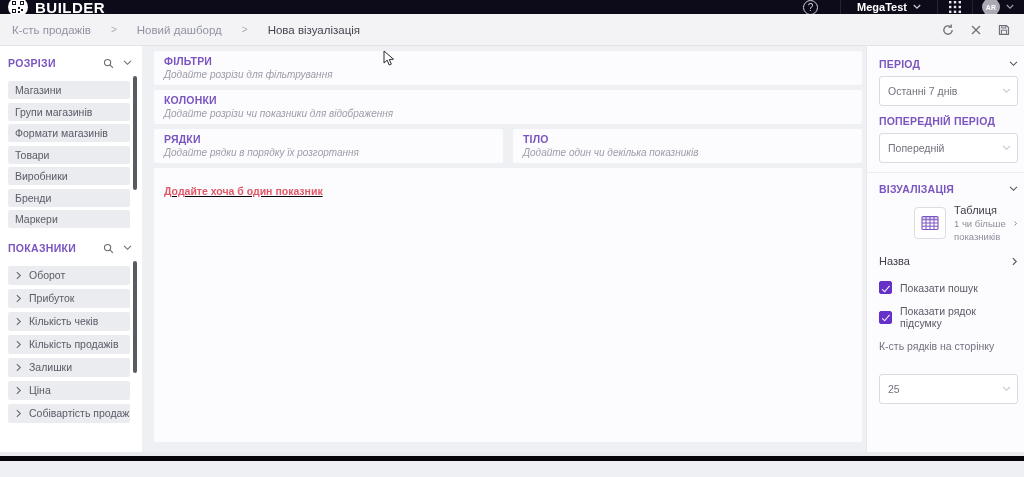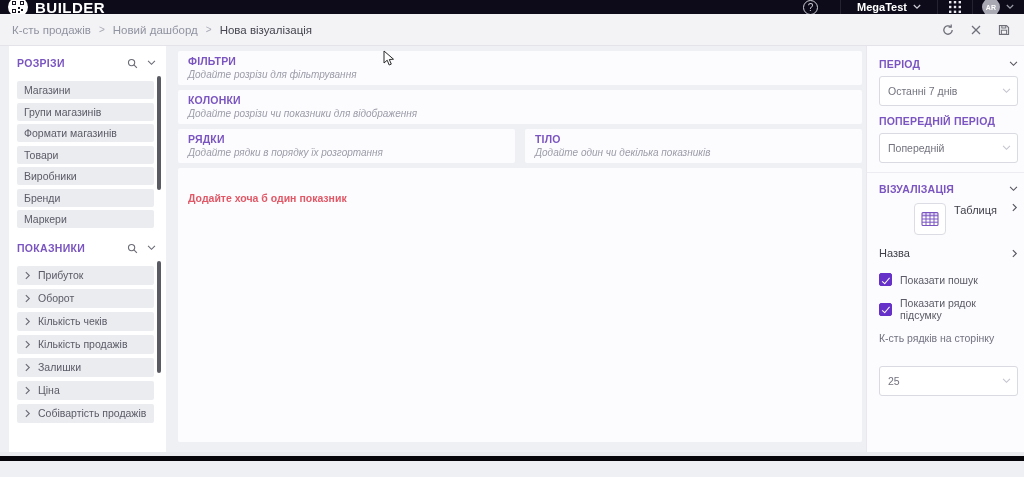--- a/index.html
+++ b/index.html
@@ -15,59 +15,59 @@
   .nav-spacer { flex:1; }
   .nav-help { width:15px; height:15px; border:1.2px solid #cfd0d6; border-radius:50%; color:#cfd0d6; font-size:10px; line-height:13px; text-align:center; margin-right:22px; }
   .nav-divider { width:1px; height:30px; background:#262233; }
   .nav-workspace { display:flex; align-items:center; gap:6px; padding:0 16px; font-size:11px; font-weight:bold; height:30px; }
   .nav-apps { display:flex; align-items:center; justify-content:center; padding:0 11px; height:30px; }
   .nav-user { display:flex; align-items:center; gap:6px; padding:0 10px 0 9px; height:30px; }
   .avatar { width:18px; height:18px; border-radius:50%; background:#a9a9b3; color:#fff; font-size:7px; font-weight:bold; display:flex; align-items:center; justify-content:center; letter-spacing:.3px; }
 
   
   .crumbbar { height:32px; background:#f3f3f6; border-bottom:1px solid #e3e3e9; display:flex; align-items:center; padding:0 14px 0 12px; flex-shrink:0; }
-  .crumbs { display:flex; align-items:flex-start; gap:8px; font-size:11.5px; color:#9093a0; }
+  .crumbs { display:flex; align-items:flex-start; gap:20px; font-size:11.5px; color:#9093a0; }
   .crumb-sep { color:#a8aab4; font-size:10px; }
   .crumb.current { color:#44454e; }
   .crumb-actions { margin-left:auto; display:flex; align-items:center; gap:17px; color:#6f7079; }
 
   
   .content { display:flex; height:406px; background:#eef0f4; flex-shrink:0; }
 
   
-  .sidebar { width:157px; background:#fff; padding-top:4px; flex-shrink:0;margin-left:9px; }
+  .sidebar { width:142px; background:#fff; padding-top:4px; flex-shrink:0; }
   .side-header { display:flex; align-items:center; padding:7px 10px 6px 8px; }
   .side-title { color:#7a54c0; font-size:10.5px; font-weight:600; letter-spacing:.3px; }
   .side-header .hdr-icons { margin-left:auto; display:flex; align-items:center; gap:9px; }
   .side-list { position:relative; padding:6px 12px 0 8px; }
   .side-item { background:#ebecf0; border-radius:2px; height:18px; line-height:18px; margin-bottom:3.5px; font-size:10.5px; color:#5a5b66; padding-left:7px; white-space:nowrap; overflow:hidden; }
   .side-item.expandable { display:flex; align-items:center; gap:7px; height:19px; line-height:19px; margin-bottom:4px; }
   .side-item.expandable svg { flex-shrink:0; margin-left:1px; }
   .thumb { position:absolute; right:5px; width:4px; border-radius:2px; background:#5a5a64; }
   .thumb.dims { top:1px; height:114px; }
   .thumb.meas { top:1px; height:112px; }
 
   
   .main { flex:1; display:flex; flex-direction:column; padding:5px 4px 10px 12px; gap:5px; min-width:0; }
   .zone { background:#fcfcfe; border-radius:2px; padding:4px 10px 5px; }
   .zone-title { color:#7a54c0; font-size:10.5px; font-weight:600; letter-spacing:.2px; }
   .zone-hint { font-size:10px; font-style:italic; color:#9b9ca8; margin-top:2px; }
   .zone-row { display:flex; gap:10px; }
   .zone-row .zone { flex:1; }
-  .preview { flex:1; background:#fcfcfe; border-radius:2px; padding:24px 10px; }
+  .preview { flex:1; background:#fcfcfe; border-radius:2px; padding:17px 10px;text-decoration:underline; }
   .error-msg { color:#e15766; font-size:10.5px; font-weight:600; }
 
   
   .rightbar { width:158px; background:#fcfcfe; border-left:1px solid #e8e8ee; padding:12px 6px 0 12px; flex-shrink:0; }
   .rb-header { display:flex; align-items:center; justify-content:space-between; }
   .rb-title { color:#7a54c0; font-size:10.5px; font-weight:600; letter-spacing:.2px; }
   .rb-select { margin:6px 0 9px; height:30px; border:1px solid #d9dae2; border-radius:3px; background:#fff; display:flex; align-items:center; padding:0 6px 0 8px; font-size:10.5px; color:#72737e; }
   .rb-select .sel-chevron { margin-left:auto; }
   .rb-divider { border-top:1px solid #ececf2; margin:3px -6px 10px -12px; }
-  .viz-row { display:flex; margin:8px 0 0;padding-left:35px; }
+  .viz-row { display:flex; align-items:center; margin:8px 0 0;padding-left:35px; }
   .viz-icon-box { width:32px; height:32px; border:1px solid #dcdce4; border-radius:4px; background:#fff; display:flex; align-items:center; justify-content:center; flex-shrink:0; }
   .viz-texts { margin-left:8px; line-height:1.35; }
   .viz-type { font-size:11px; color:#3f404a; }
   .viz-desc { font-size:9.5px; color:#8d8e99; }
   .viz-row .row-chevron, .name-row .row-chevron { margin-left:auto; }
   .name-row { display:flex; align-items:center; margin:12px 0 14px; }
   .name-label { font-size:11px; color:#3f404a; }
   .check-row { display:flex; align-items:center; margin-bottom:11px; }
   .checkbox { width:13px; height:13px; border-radius:2px; background:#fff; border:1px solid #b9bac4; position:relative; flex-shrink:0; }
   .checkbox.checked { background:#6531c8; border-color:#6531c8; }
@@ -200,27 +200,27 @@
           <svg width="9" height="6" viewBox="0 0 10 7">
               <polyline points="1,1 5,5 9,1" fill="none" stroke="#6b6c76" stroke-width="1.3"></polyline>
             </svg>
         </span>
       </div>
       <div class="side-list">
         <div class="side-item expandable">
             <svg width="6" height="9" viewBox="0 0 7 10">
               <polyline points="1,1 5,5 1,9" fill="none" stroke="#6b6c76" stroke-width="1.3"></polyline>
             </svg>
+            <span>Оборот</span>
+          </div>
+        <div class="side-item expandable">
+            <svg width="6" height="9" viewBox="0 0 7 10">
+              <polyline points="1,1 5,5 1,9" fill="none" stroke="#6b6c76" stroke-width="1.3"></polyline>
+            </svg>
             <span>Прибуток</span>
-          </div>
-        <div class="side-item expandable">
-            <svg width="6" height="9" viewBox="0 0 7 10">
-              <polyline points="1,1 5,5 1,9" fill="none" stroke="#6b6c76" stroke-width="1.3"></polyline>
-            </svg>
-            <span>Оборот</span>
           </div>
         <div class="side-item expandable">
             <svg width="6" height="9" viewBox="0 0 7 10">
               <polyline points="1,1 5,5 1,9" fill="none" stroke="#6b6c76" stroke-width="1.3"></polyline>
             </svg>
             <span>Кількість чеків</span>
           </div>
         <div class="side-item expandable">
             <svg width="6" height="9" viewBox="0 0 7 10">
               <polyline points="1,1 5,5 1,9" fill="none" stroke="#6b6c76" stroke-width="1.3"></polyline>
@@ -314,20 +314,21 @@
             <line x1="2" y1="6.8" x2="18" y2="6.8" stroke="#7a54c0" stroke-width="1"></line>
             <line x1="2" y1="10" x2="18" y2="10" stroke="#7a54c0" stroke-width="1"></line>
             <line x1="2" y1="13.2" x2="18" y2="13.2" stroke="#7a54c0" stroke-width="1"></line>
             <line x1="6" y1="3.5" x2="6" y2="16.5" stroke="#7a54c0" stroke-width="1"></line>
             <line x1="10" y1="3.5" x2="10" y2="16.5" stroke="#7a54c0" stroke-width="1"></line>
             <line x1="14" y1="3.5" x2="14" y2="16.5" stroke="#7a54c0" stroke-width="1"></line>
           </svg>
         </span>
         <span class="viz-texts">
           <div class="viz-type">Таблиця</div>
+          <div class="viz-desc">1 чи більше показників</div>
         </span>
         <svg class="row-chevron" width="6" height="9" viewBox="0 0 7 10">
             <polyline points="1,1 5,5 1,9" fill="none" stroke="#55565f" stroke-width="1.3"></polyline>
           </svg>
       </div>
 
       <div class="name-row">
         <span class="name-label">Назва</span>
         <svg class="row-chevron" width="6" height="9" viewBox="0 0 7 10">
             <polyline points="1,1 5,5 1,9" fill="none" stroke="#55565f" stroke-width="1.3"></polyline>

